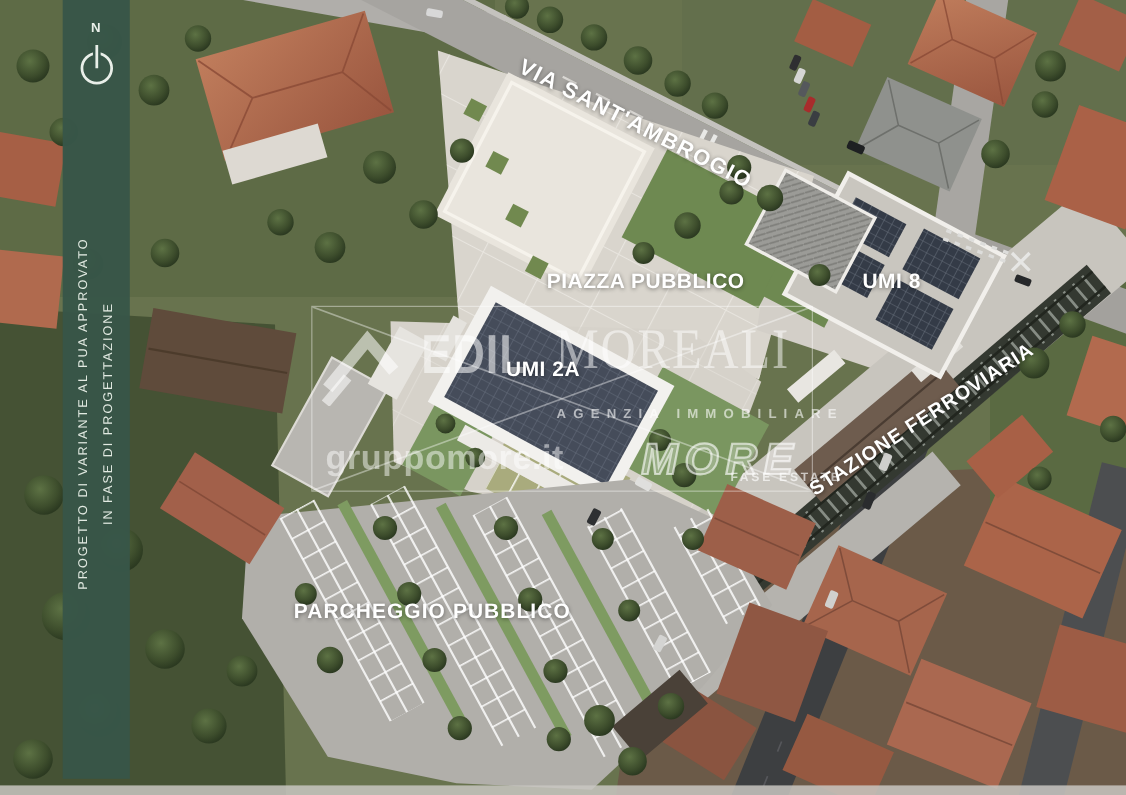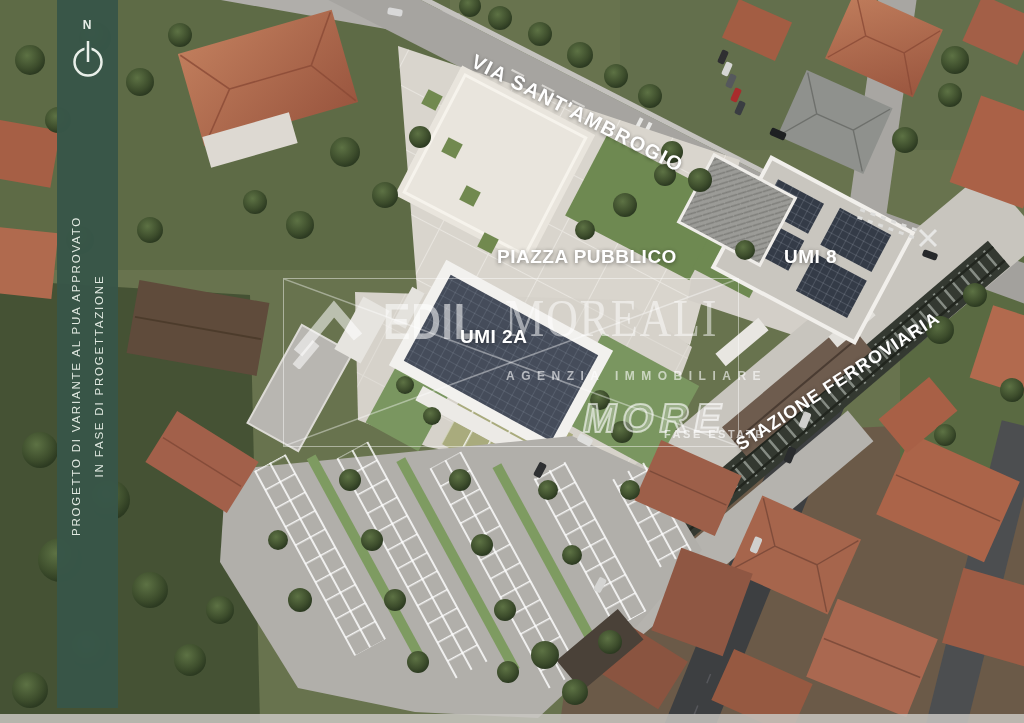--- a/index.html
+++ b/index.html
@@ -446,31 +446,33 @@
     <div class="sidebar-text">
       <div>PROGETTO DI VARIANTE AL PUA APPROVATO</div>
       <div>IN FASE DI PROGETTAZIONE</div>
     </div>
   </div>
 
   <div class="lbl lbl-street">VIA SANT'AMBROGIO</div>
   <div class="lbl lbl-plaza">PIAZZA PUBBLICO</div>
   <div class="lbl lbl-umi1">UMI 8</div>
   <div class="lbl lbl-umi2a">UMI 2A</div>
+  <div class="lbl lbl-parking">PARCHEGGIO PUBBLICO</div>
   <div class="lbl lbl-station">STAZIONE FERROVIARIA</div>
 
   <div class="wm-box">
     <svg width="454" height="167">
       <line x1="0" y1="0" x2="454" y2="167" stroke="rgba(255,255,255,0.4)" stroke-width="1.5"></line>
       <line x1="454" y1="0" x2="0" y2="167" stroke="rgba(255,255,255,0.4)" stroke-width="1.5"></line>
     </svg>
   </div>
   <svg class="wm-logo" width="82" height="78">
     <polyline points="8,62 44,18 68,46" fill="none" stroke="rgba(255,255,255,0.55)" stroke-width="11"></polyline>
     <polyline points="6,76 26,52" fill="none" stroke="rgba(255,255,255,0.55)" stroke-width="9"></polyline>
   </svg>
   <div class="wm wm-edil">EDIL</div>
   <div class="wm wm-moreali">MOREALI</div>
   <div class="wm wm-tagline">AGENZIA IMMOBILIARE</div>
+  <div class="wm wm-site">gruppomore.it</div>
   <div class="wm wm-more">MORE</div>
   <div class="wm wm-re">FASE ESTATE</div>
 
 </div>
 
 </body></html>

